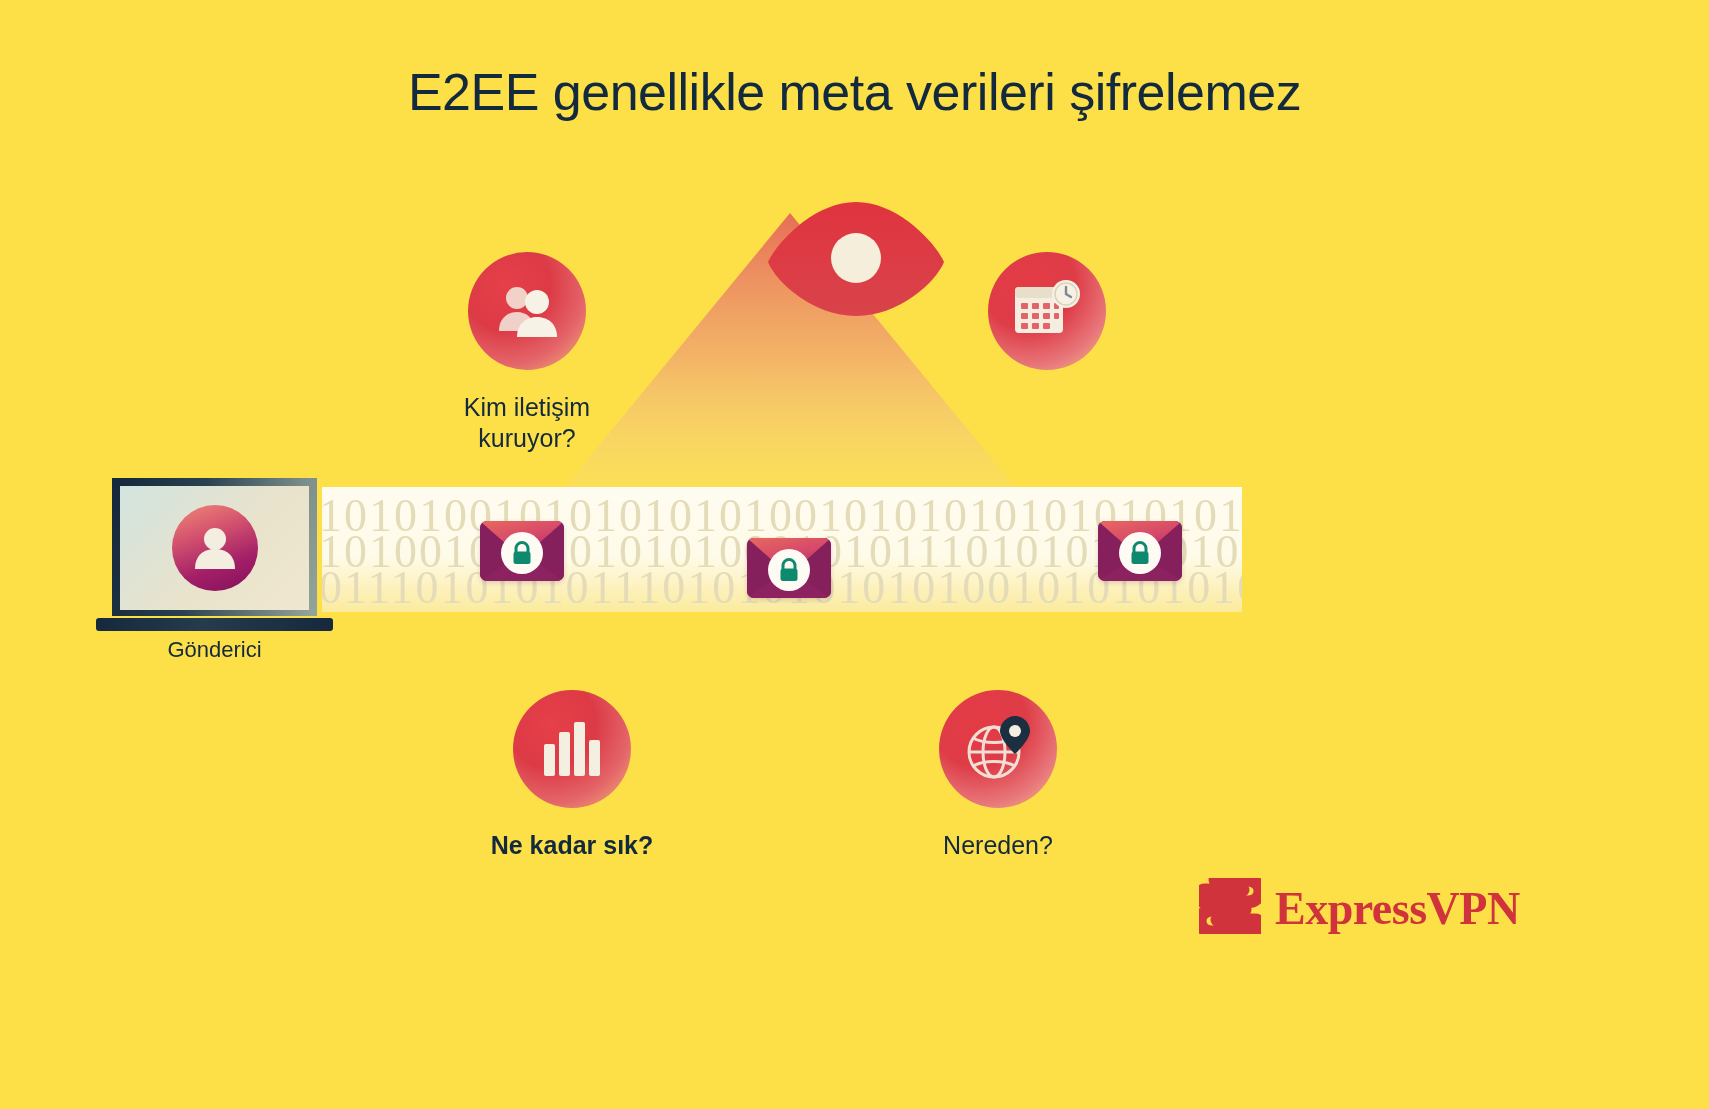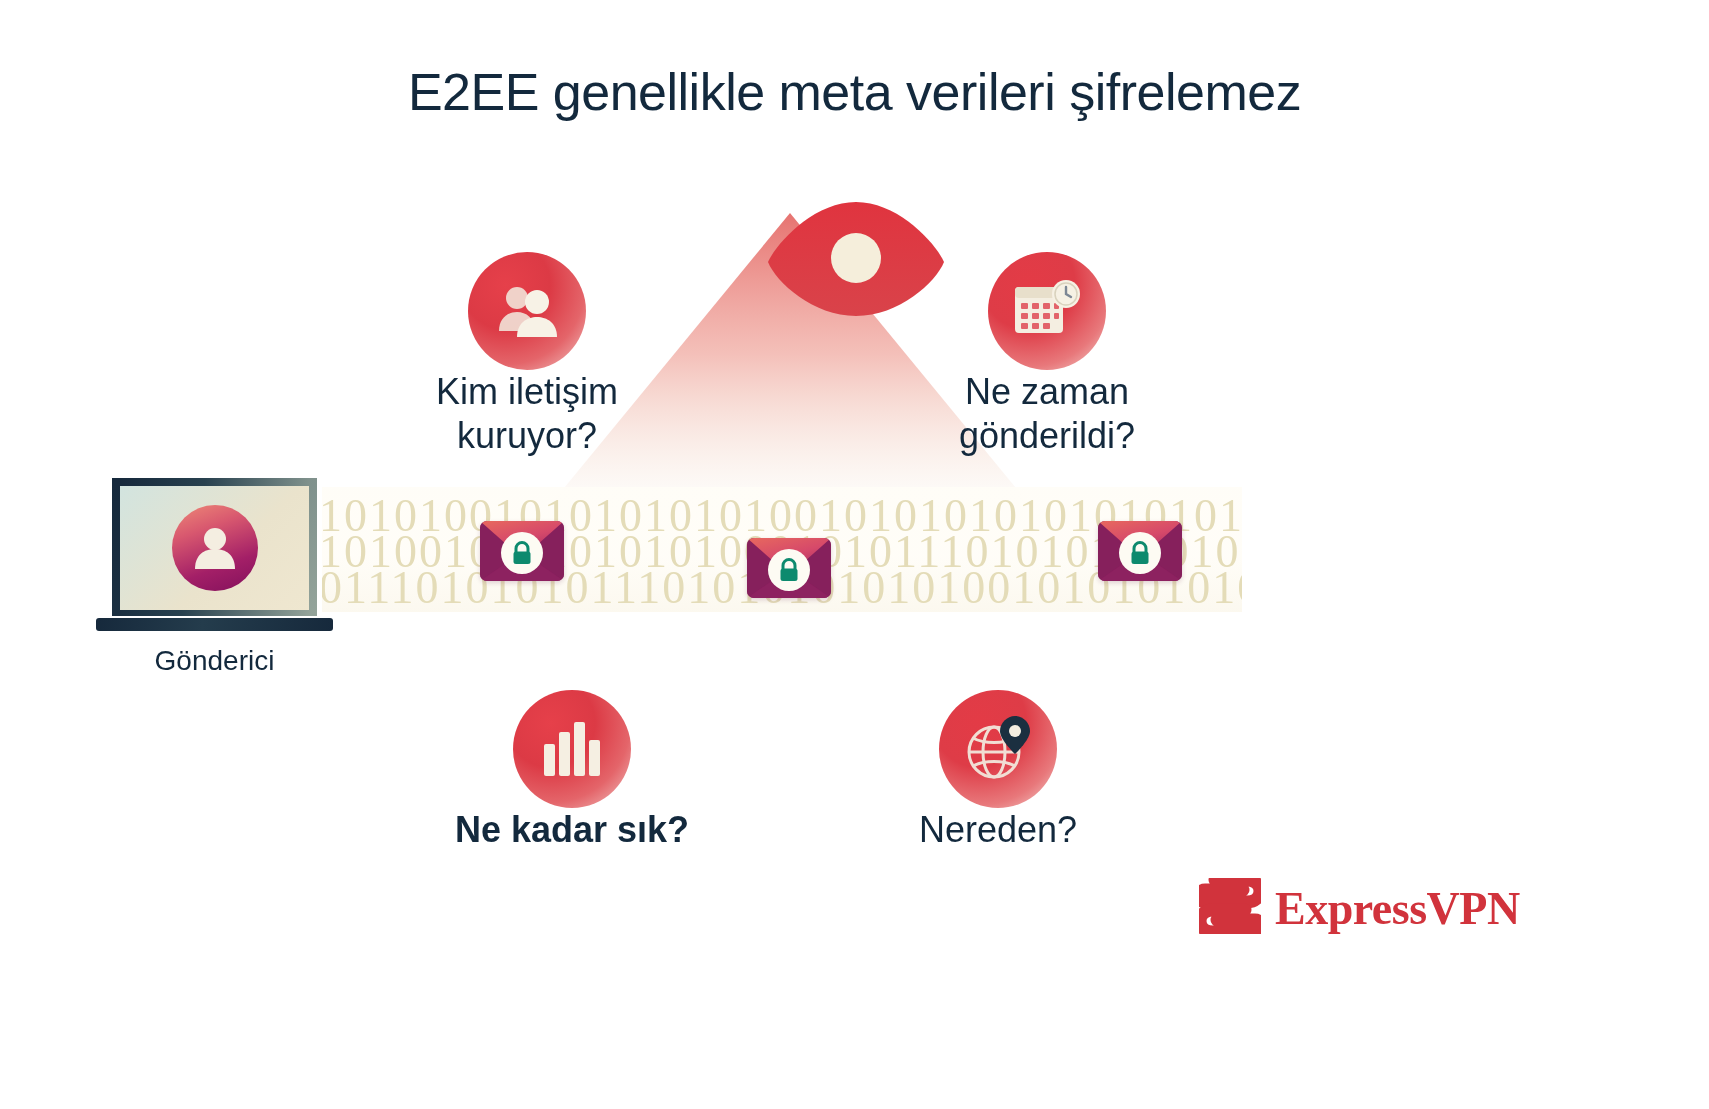--- a/index.html
+++ b/index.html
@@ -5,21 +5,21 @@
   * { box-sizing: border-box; margin: 0; padding: 0; }
   html, body {
     width: 1709px; height: 1109px;
     background: #efe6cc;
     font-family: "Liberation Sans", sans-serif;
     overflow: hidden;
   }
   #stage {
     position: relative;
     width: 1709px; height: 1109px;
-    background: #ffffff;
+    background: #fde047;
   }
 
   
   #title {
     position: absolute;
     top: 62px; left: 0; width: 100%;
     text-align: center;
     font-size: 52px;
     font-weight: 400;
     letter-spacing: -0.5px;
@@ -61,21 +61,22 @@
     content: "";
     position: absolute;
     left: 8%; top: 42%;
     width: 105%; height: 85%;
     border-radius: 50%;
     background: linear-gradient(150deg, rgba(235,150,140,0.40), rgba(239,230,204,0) 62%);
     z-index: -1;
     filter: blur(6px);
   }
   .node-label {
-    font-size: 36px;
+    margin-top: 22px;
+    font-size: 25px;
     line-height: 1.22;
     color: #13293d;
     text-align: center;
     white-space: pre-line;
   }
 
   #node-who      { left: 407px;  top: 252px; width: 240px; }
   #node-when     { left: 922px;  top: 252px; width: 250px; }
   #node-often    { left: 452px;  top: 690px; width: 240px; font-weight: bold; }
   #node-where    { left: 878px;  top: 690px; width: 240px; }
@@ -156,23 +157,23 @@
     border-image: linear-gradient(100deg, #16293c 0%, #28414f 40%, #93a39a 100%) 1;
   }
   .laptop .base {
     width: 237px; height: 13px;
     margin-left: -16px;
     margin-top: 2px;
     border-radius: 3px;
     background: linear-gradient(100deg, #16293c 0%, #243c4c 45%, #16293c 100%);
   }
   .laptop .caption {
-    margin-top: 14px;
+    margin-top: 6px;
     text-align: center;
-    font-size: 28px;
+    font-size: 22px;
     color: #13293d;
     width: 205px;
   }
   #laptop-sender   { left: 112px; top: 478px; }
   #laptop-receiver { left: 1232px; top: 478px; }
   #laptop-receiver .caption { text-align: center; }
 
   .avatar-circle {
     width: 86px; height: 86px;
     border-radius: 50%;
@@ -265,22 +266,20 @@
           <rect x="43" y="34" width="5" height="6" rx="1"></rect>
           <rect x="10" y="44" width="7" height="6" rx="1"></rect>
           <rect x="21" y="44" width="7" height="6" rx="1"></rect>
           <rect x="32" y="44" width="7" height="6" rx="1"></rect>
         </g>
         <circle cx="55" cy="15" r="14" fill="#f6f1e4"></circle>
         <circle cx="55" cy="15" r="11" fill="none" stroke="#d9d2bd" stroke-width="1.5"></circle>
         <path d="M55 8 L55 15 L60 18" stroke="#7d8895" stroke-width="2.4" fill="none" stroke-linecap="round"></path>
       </svg>
     </div>
-    <div class="node-label">Ne zaman
-gönderildi?</div>
   </div>
 
   <div class="node" id="node-often">
     <div class="bubble">
       <svg width="60" height="58" viewBox="0 0 60 58" aria-hidden="true">
         <g fill="#f5efe2">
           <rect x="2" y="24" width="11" height="32" rx="2"></rect>
           <rect x="17" y="12" width="11" height="44" rx="2"></rect>
           <rect x="32" y="2" width="11" height="54" rx="2"></rect>
           <rect x="47" y="20" width="11" height="36" rx="2"></rect>

